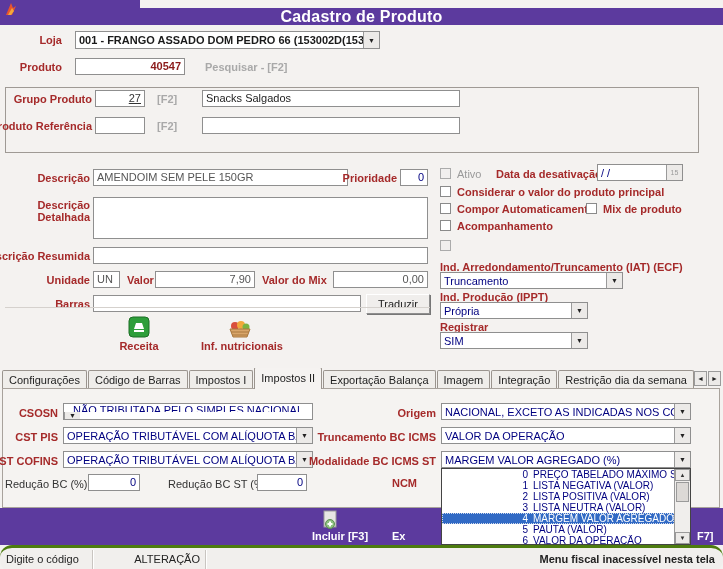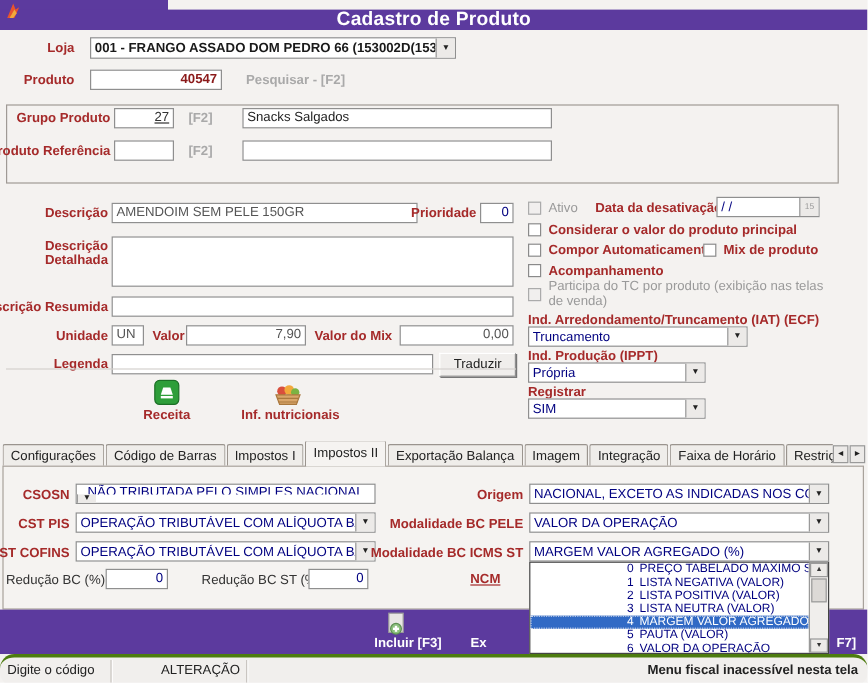--- a/index.html
+++ b/index.html
@@ -103,21 +103,21 @@
   <div class="abs lbl" style="right:633px;top:250px;">Descrição Resumida</div>
   <div class="abs field" style="left:93px;top:247px;width:335px;height:17px;"></div>
 
   <div class="abs lbl" style="right:633px;top:274px;">Unidade</div>
   <div class="abs field grayval" style="left:93px;top:271px;width:27px;height:17px;">UN</div>
   <div class="abs lbl" style="left:127px;top:274px;">Valor</div>
   <div class="abs field num-right grayval" style="left:155px;top:271px;width:100px;height:17px;">7,90</div>
   <div class="abs lbl" style="left:262px;top:274px;">Valor do Mix</div>
   <div class="abs field num-right grayval" style="left:333px;top:271px;width:95px;height:17px;">0,00</div>
 
-  <div class="abs lbl" style="right:633px;top:298px;">Legenda</div>
+  <div class="abs lbl" style="right:633px;top:298px;">Barras</div>
   <div class="abs field" style="left:93px;top:295px;width:268px;height:17px;"></div>
   <div class="abs btn3d" style="left:366px;top:294px;width:62px;height:18px;line-height:18px;">Traduzir</div>
 
   <span class="abs cb dis" style="left:440px;top:168px;"></span>
   <div class="abs lbl-gray" style="left:457px;top:168px;">Ativo</div>
   <div class="abs lbl" style="left:496px;top:168px;">Data da desativação</div>
   <div class="abs combo" style="left:597px;top:164px;width:86px;height:17px;">
     <span class="ctext">/ /</span>
     <span class="cbtn" style="font-size:7px;color:#9a9a9a;">15</span>
   </div>
@@ -127,21 +127,20 @@
 
   <span class="abs cb" style="left:440px;top:203px;"></span>
   <div class="abs lbl" style="left:457px;top:203px;">Compor Automaticamente</div>
   <span class="abs cb" style="left:586px;top:203px;"></span>
   <div class="abs lbl" style="left:603px;top:203px;">Mix de produto</div>
 
   <span class="abs cb" style="left:440px;top:220px;"></span>
   <div class="abs lbl" style="left:457px;top:220px;">Acompanhamento</div>
 
   <span class="abs cb dis" style="left:440px;top:240px;"></span>
-  <div class="abs lbl-gray" style="left:457px;top:233px;width:240px;white-space:normal;line-height:12px;">Participa do TC por produto (exibição nas telas de venda)</div>
 
   <div class="abs lbl" style="left:440px;top:261px;">Ind. Arredondamento/Truncamento (IAT) (ECF)</div>
   <div class="abs combo" style="left:440px;top:272px;width:183px;height:17px;">
     <span class="ctext">Truncamento</span>
     <span class="cbtn">▼</span>
   </div>
 
   <div class="abs lbl" style="left:440px;top:291px;">Ind. Produção (IPPT)</div>
   <div class="abs combo" style="left:440px;top:302px;width:148px;height:17px;">
     <span class="ctext">Própria</span>
@@ -174,21 +173,20 @@
   <div class="abs lbl" style="left:192px;top:340px;width:100px;text-align:center;">Inf. nutricionais</div>
 
   <div id="tabstrip">
       <div class="tab">Configurações</div>
       <div class="tab">Código de Barras</div>
       <div class="tab">Impostos I</div>
       <div class="tab active">Impostos II</div>
       <div class="tab">Exportação Balança</div>
       <div class="tab">Imagem</div>
       <div class="tab">Integração</div>
-      <div class="tab">Faixa de Horário</div>
       <div class="tab">Restrição dia da semana</div>
     </div>
   <div class="abs tabscroll" style="left:694px;top:371px;">◄</div>
   <div class="abs tabscroll" style="left:708px;top:371px;">►</div>
   <div id="tabpane"></div>
 
   <div class="abs lbl" style="right:665px;top:407px;">CSOSN</div>
   <div class="abs combo" style="left:63px;top:403px;width:250px;height:17px;flex-direction:column;">
     <span class="ctext">NÃO TRIBUTADA PELO SIMPLES NACIONAL</span>
     <span class="cbtn">▼</span>
@@ -210,33 +208,33 @@
   <div class="abs field num-right navy" style="left:88px;top:474px;width:52px;height:17px;">0</div>
   <div class="abs lbl-blk" style="left:168px;top:478px;">Redução BC ST (%)</div>
   <div class="abs field num-right navy" style="left:257px;top:474px;width:50px;height:17px;">0</div>
 
   <div class="abs lbl" style="right:287px;top:407px;">Origem</div>
   <div class="abs combo" style="left:441px;top:403px;width:250px;height:17px;">
     <span class="ctext">NACIONAL, EXCETO AS INDICADAS NOS CODIGOS 3,</span>
     <span class="cbtn">▼</span>
   </div>
 
-  <div class="abs lbl" style="right:287px;top:431px;">Modalidade BC PELE</div>
+  <div class="abs lbl" style="right:287px;top:431px;">Truncamento BC ICMS</div>
   <div class="abs combo" style="left:441px;top:427px;width:250px;height:17px;">
     <span class="ctext">VALOR DA OPERAÇÃO</span>
     <span class="cbtn">▼</span>
   </div>
 
   <div class="abs lbl" style="right:287px;top:455px;text-align:right;">Modalidade BC ICMS ST</div>
   <div class="abs combo" style="left:441px;top:451px;width:250px;height:17px;">
     <span class="ctext">MARGEM VALOR AGREGADO (%)</span>
     <span class="cbtn">▼</span>
   </div>
 
-  <div class="abs lbl" style="right:306px;top:477px;text-decoration:underline;">NCM</div>
+  <div class="abs lbl" style="right:306px;top:477px;">NCM</div>
 
   <div id="ddlist">
     <div id="dditems">
         <div class="opt">
           <span class="num">0</span>
           <span class="olbl">PREÇO TABELADO MÁXIMO SUGERIDO</span>
         </div>
         <div class="opt">
           <span class="num">1</span>
           <span class="olbl">LISTA NEGATIVA (VALOR)</span>

